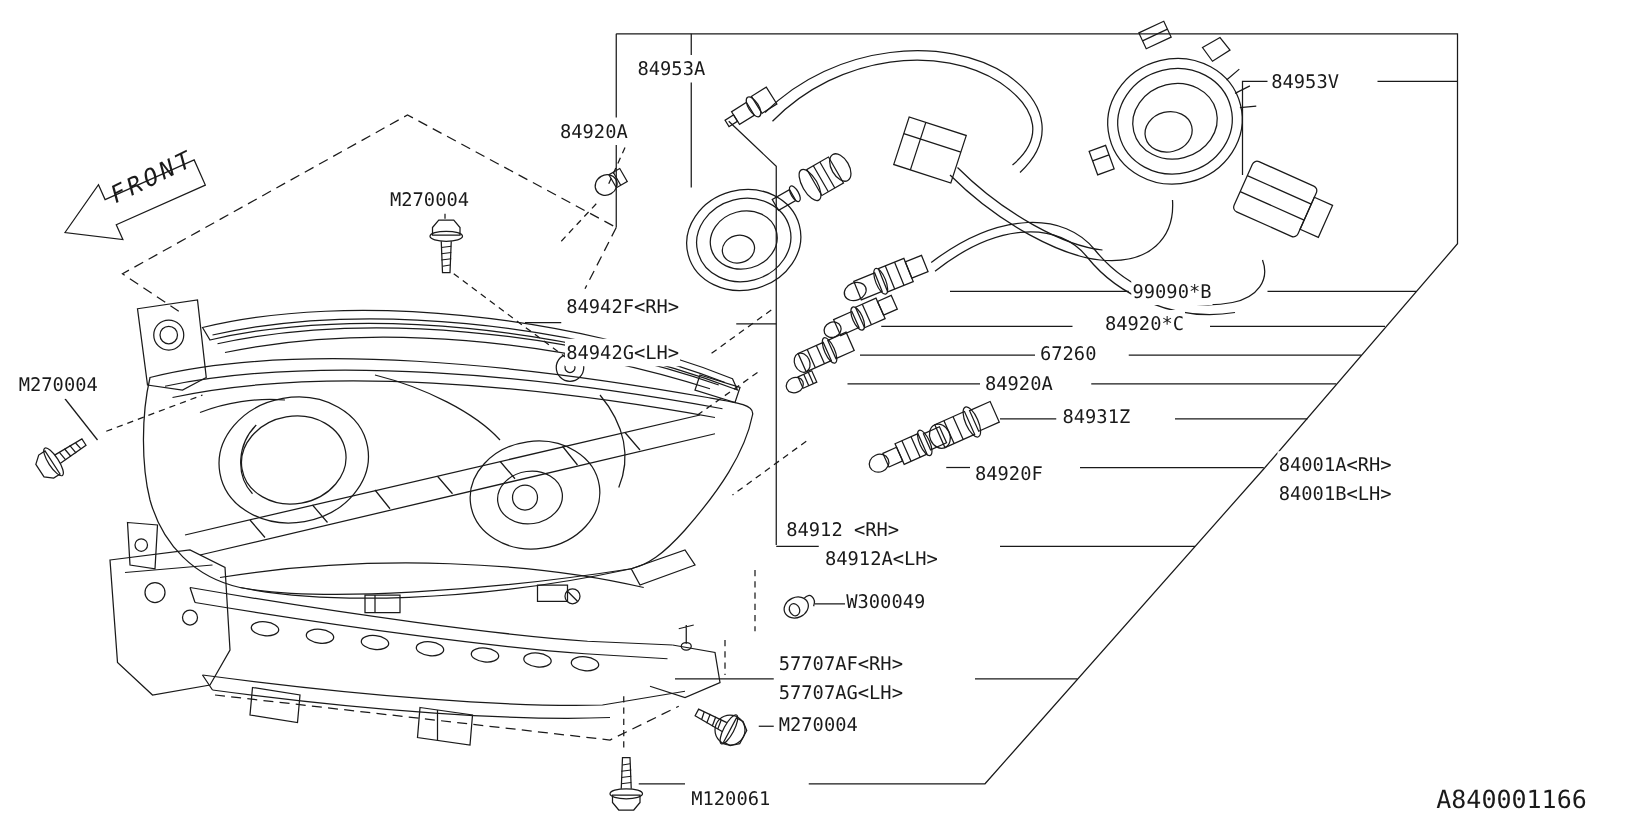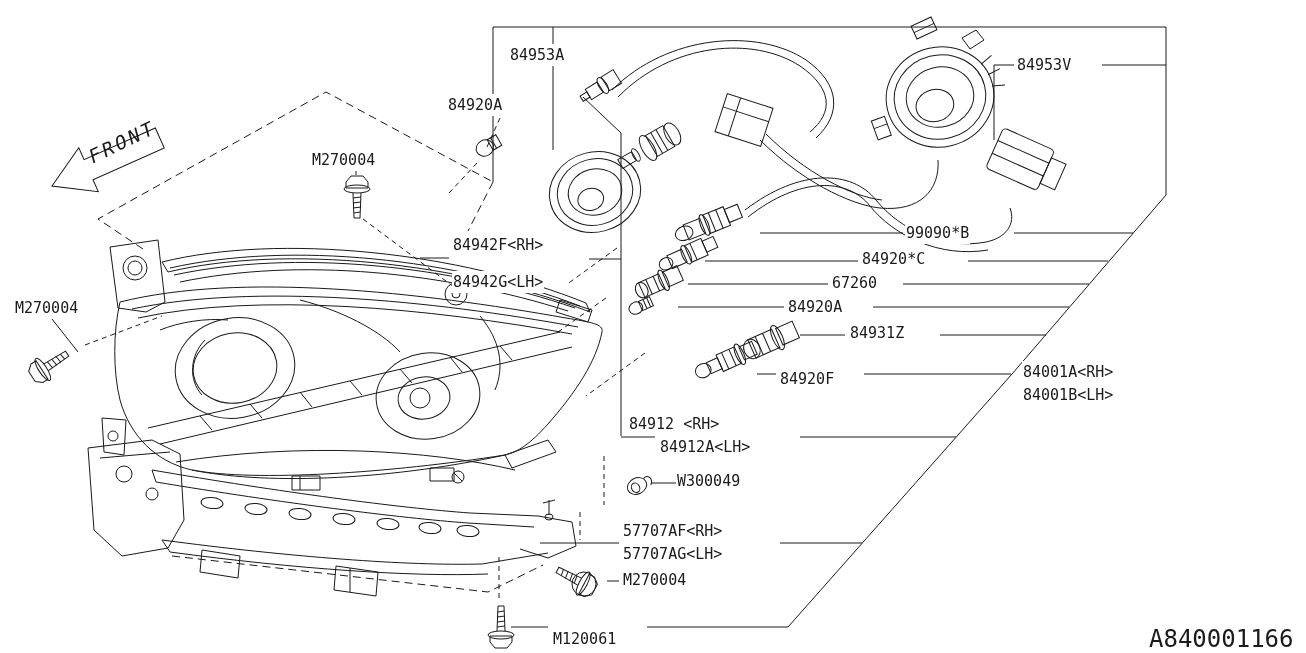--- a/index.html
+++ b/index.html
@@ -3,21 +3,21 @@
 <meta charset="utf-8">
 <style>
   html,body{margin:0;padding:0;background:#fff;}
   .stage{position:relative;width:1306px;height:653px;background:#ffffff;overflow:hidden;
          font-family:"DejaVu Sans Mono","Liberation Mono",monospace;}
   .stage svg{position:absolute;left:0;top:0;}
   .lbl{position:absolute;font-size:15px;line-height:22px;color:#1a1a1a;background:#ffffff;
        white-space:pre;letter-spacing:0px;padding:0 1px;}
   .lbl-front{font-size:19px;letter-spacing:3px;font-style:italic;background:transparent;
              transform:rotate(-26deg);transform-origin:left top;color:#1a1a1a;}
-  .doc-num{font-size:24px;background:transparent;}
+  .doc-num{font-size:20px;background:transparent;}
   svg path,svg ellipse,svg circle,svg rect,svg polygon{fill:none;stroke:#1a1a1a;stroke-width:1;}
   .dsh{stroke-dasharray:8 5;}
   .dsh2{stroke-dasharray:5 4;}
 </style>
 </head>
 <body>
 
 <div class="stage">
 
 <svg width="1306" height="653" viewBox="0 0 1306 653">
@@ -268,21 +268,21 @@
 
   <span class="lbl lbl-front" style="left:84px;top:148px">FRONT</span>
   <span class="lbl" style="left:509px;top:44px">84953A</span>
   <span class="lbl" style="left:447px;top:94px">84920A</span>
   <span class="lbl" style="left:1016px;top:54px">84953V</span>
   <span class="lbl" style="left:311px;top:149px">M270004</span>
   <span class="lbl" style="left:14px;top:297px">M270004</span>
   <span class="lbl" style="left:452px;top:234px">84942F&lt;RH&gt;</span>
   <span class="lbl" style="left:452px;top:271px">84942G&lt;LH&gt;</span>
   <span class="lbl" style="left:905px;top:222px">99090*B</span>
-  <span class="lbl" style="left:861px;top:248px">84920*C</span>
+  <span class="lbl" style="left:883px;top:248px">84920*C</span>
   <span class="lbl" style="left:831px;top:272px">67260</span>
   <span class="lbl" style="left:787px;top:296px">84920A</span>
   <span class="lbl" style="left:849px;top:322px">84931Z</span>
   <span class="lbl" style="left:779px;top:368px">84920F</span>
   <span class="lbl" style="left:1022px;top:361px">84001A&lt;RH&gt;</span>
   <span class="lbl" style="left:1022px;top:384px">84001B&lt;LH&gt;</span>
   <span class="lbl" style="left:628px;top:413px">84912 &lt;RH&gt;</span>
   <span class="lbl" style="left:659px;top:436px">84912A&lt;LH&gt;</span>
   <span class="lbl" style="left:676px;top:470px">W300049</span>
   <span class="lbl" style="left:622px;top:520px">57707AF&lt;RH&gt;</span>

